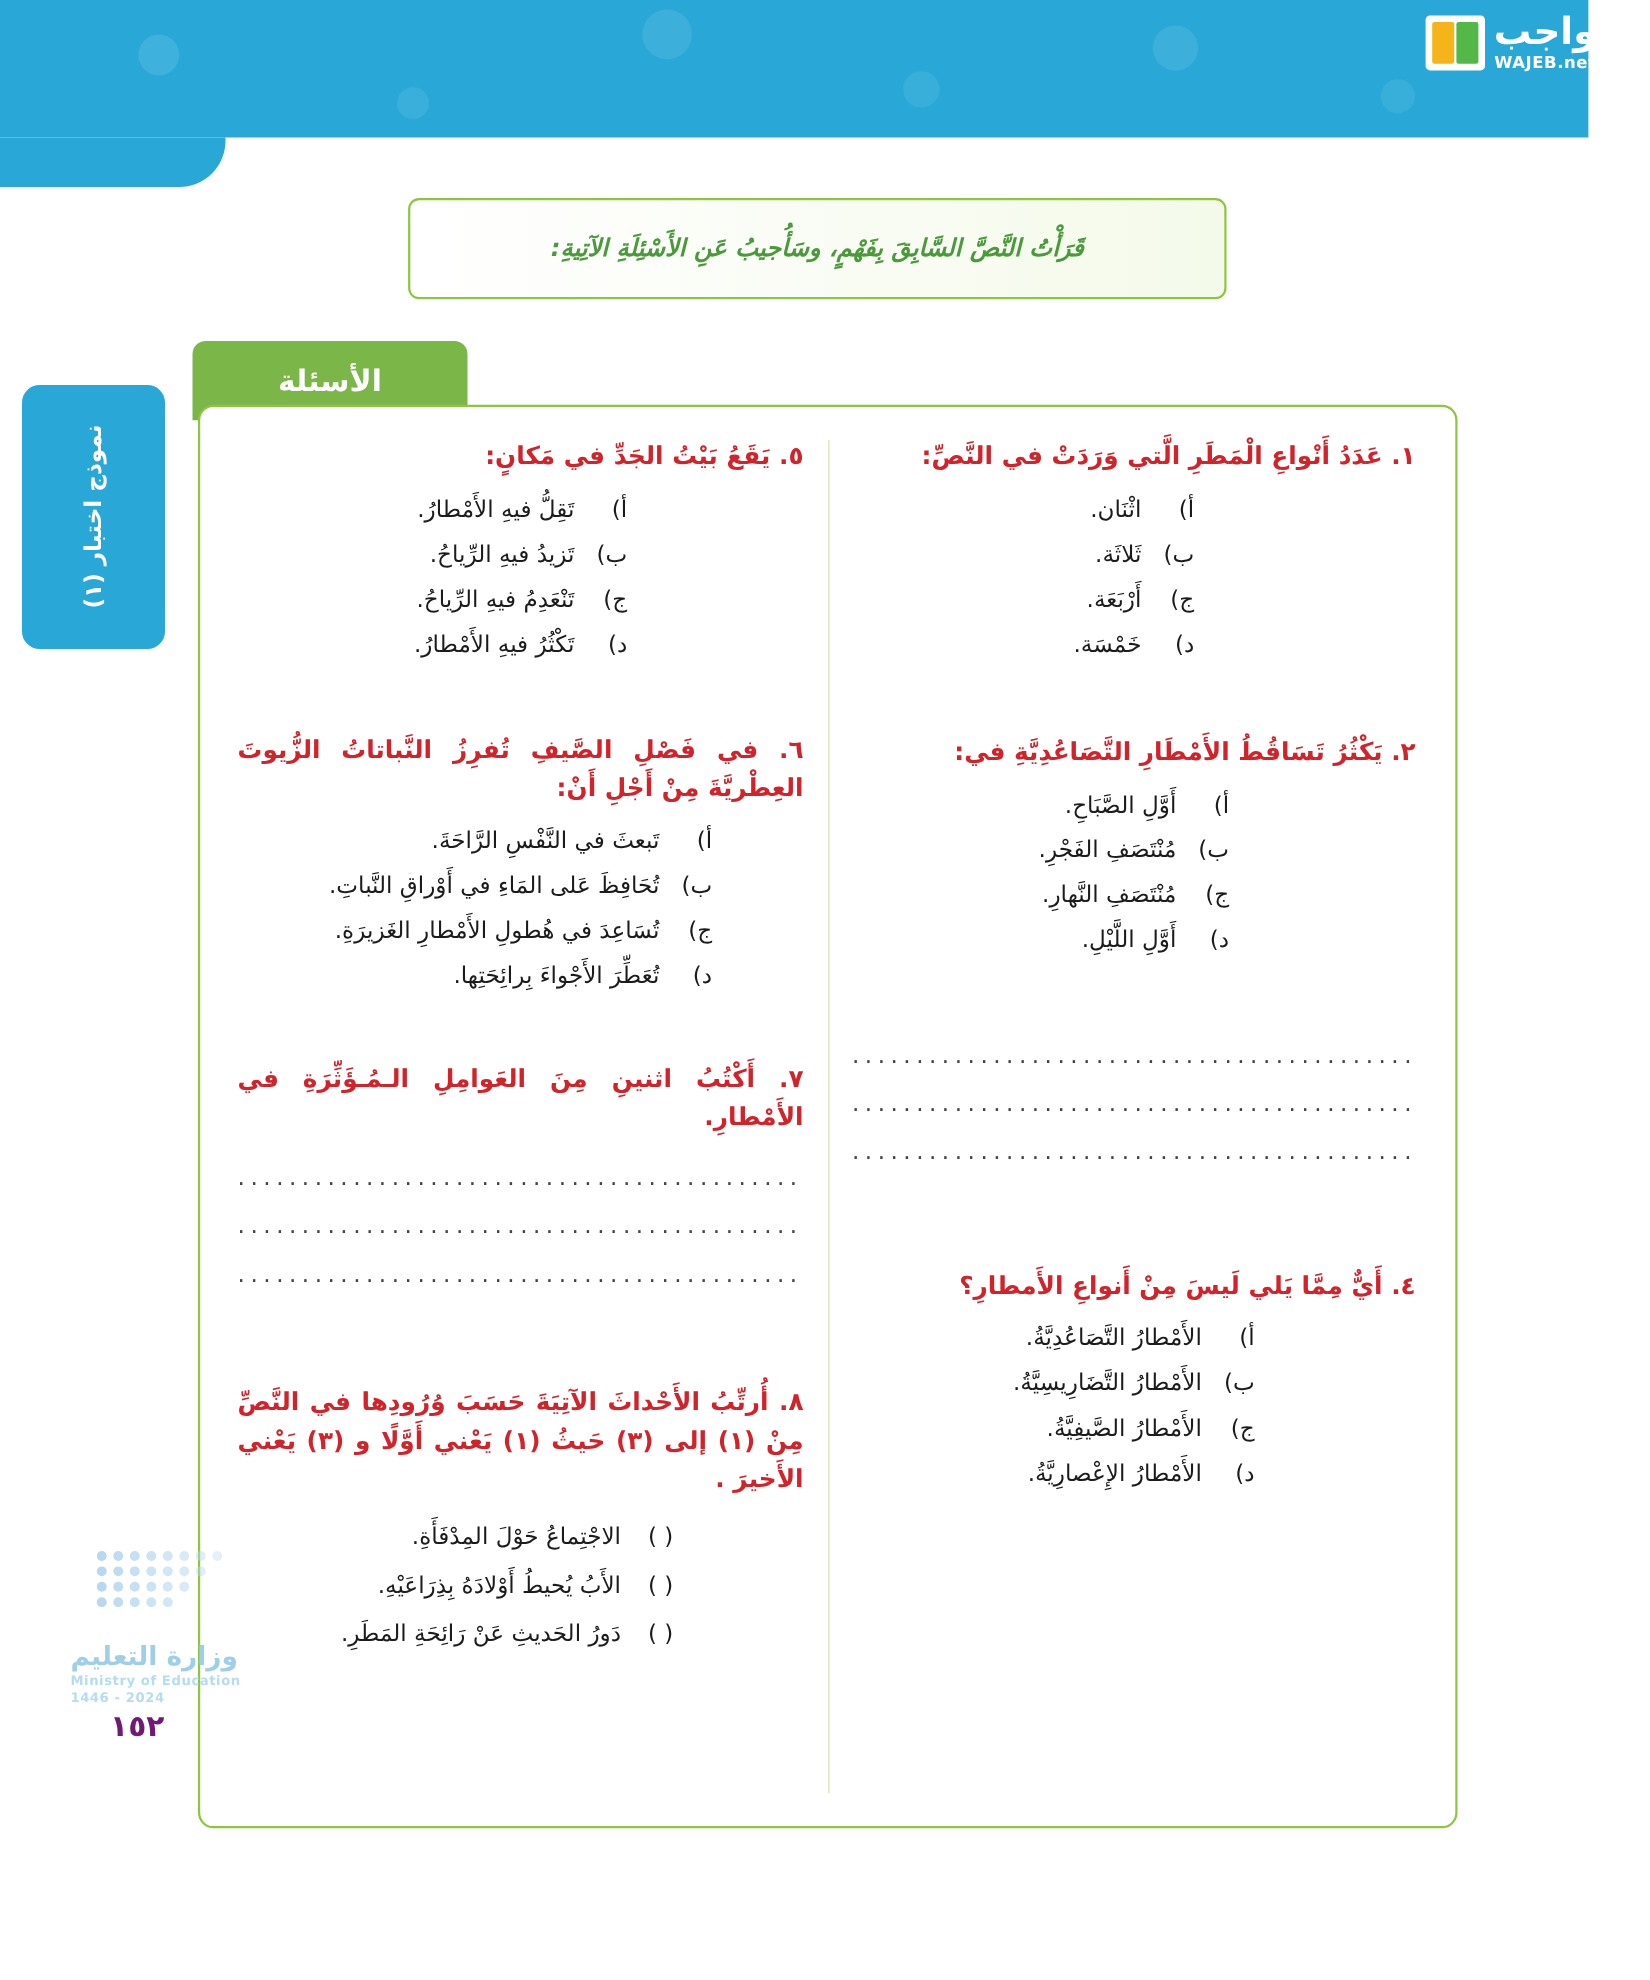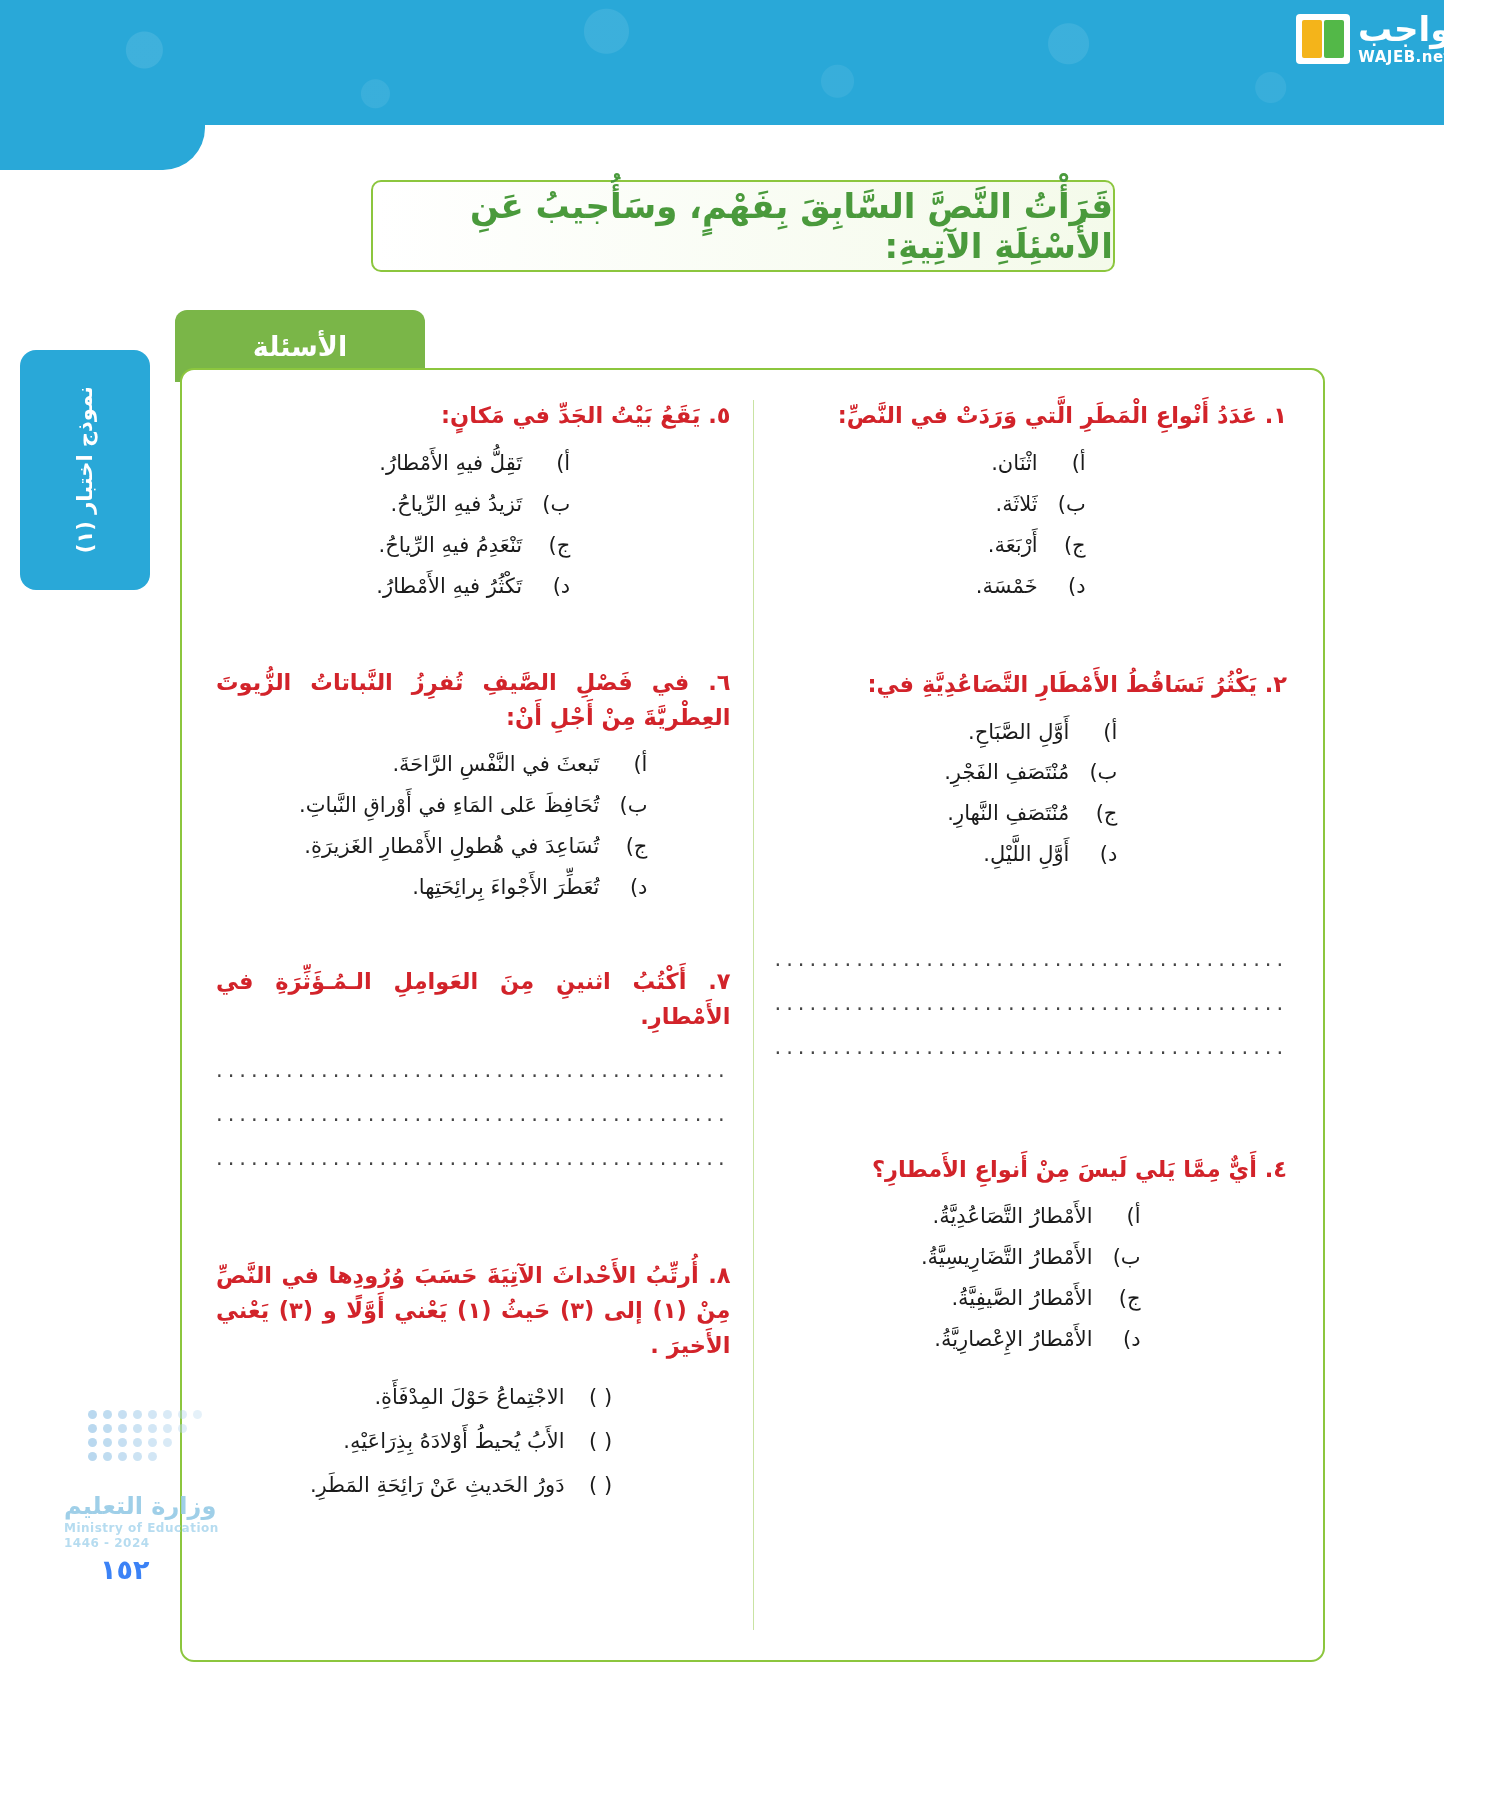--- a/index.html
+++ b/index.html
@@ -65,21 +65,21 @@
   }
 
   
   .intro-strip{
     position:absolute;top:180px;right:385px;width:740px;height:88px;
     border:2px solid #8cc63e;border-radius:10px;
     background:linear-gradient(to left,#f4faea,#ffffff);
     display:flex;align-items:center;justify-content:center;
   }
   .intro-strip span{
-    color:#4a9a3c;font-size:34px;font-weight:bold;
+    color:#4a9a3c;font-size:22px;font-weight:bold;font-style:italic;
   }
 
   
   .q-title{
     position:absolute;top:310px;right:1075px;width:250px;height:72px;
     background:#7ab648;border-top-left-radius:12px;border-top-right-radius:12px;
     display:flex;align-items:center;justify-content:center;
   }
   .q-title span{color:#ffffff;font-size:27px;font-weight:bold;}
 
@@ -160,21 +160,21 @@
     background:#b9d8ef;display:block;
   }
   .ministry{
     position:absolute;bottom:250px;left:64px;width:230px;
     color:#9fcfe8;font-size:24px;font-weight:bold;text-align:left;
     line-height:1.2;
   }
   .ministry small{display:block;font-size:12px;letter-spacing:.5px;color:#b6dcf0;}
   .page-num{
     position:absolute;bottom:215px;left:100px;
-    color:#3b82f6;font-size:27px;font-weight:bold;margin-top:42px;
+    color:#701a75;font-size:27px;font-weight:bold;margin-top:42px;
   }
 </style>
 </head>
 <body>
 
 <div class="top-banner">
   <div class="pattern"></div>
 </div>
 <div class="banner-tab"></div>
 

